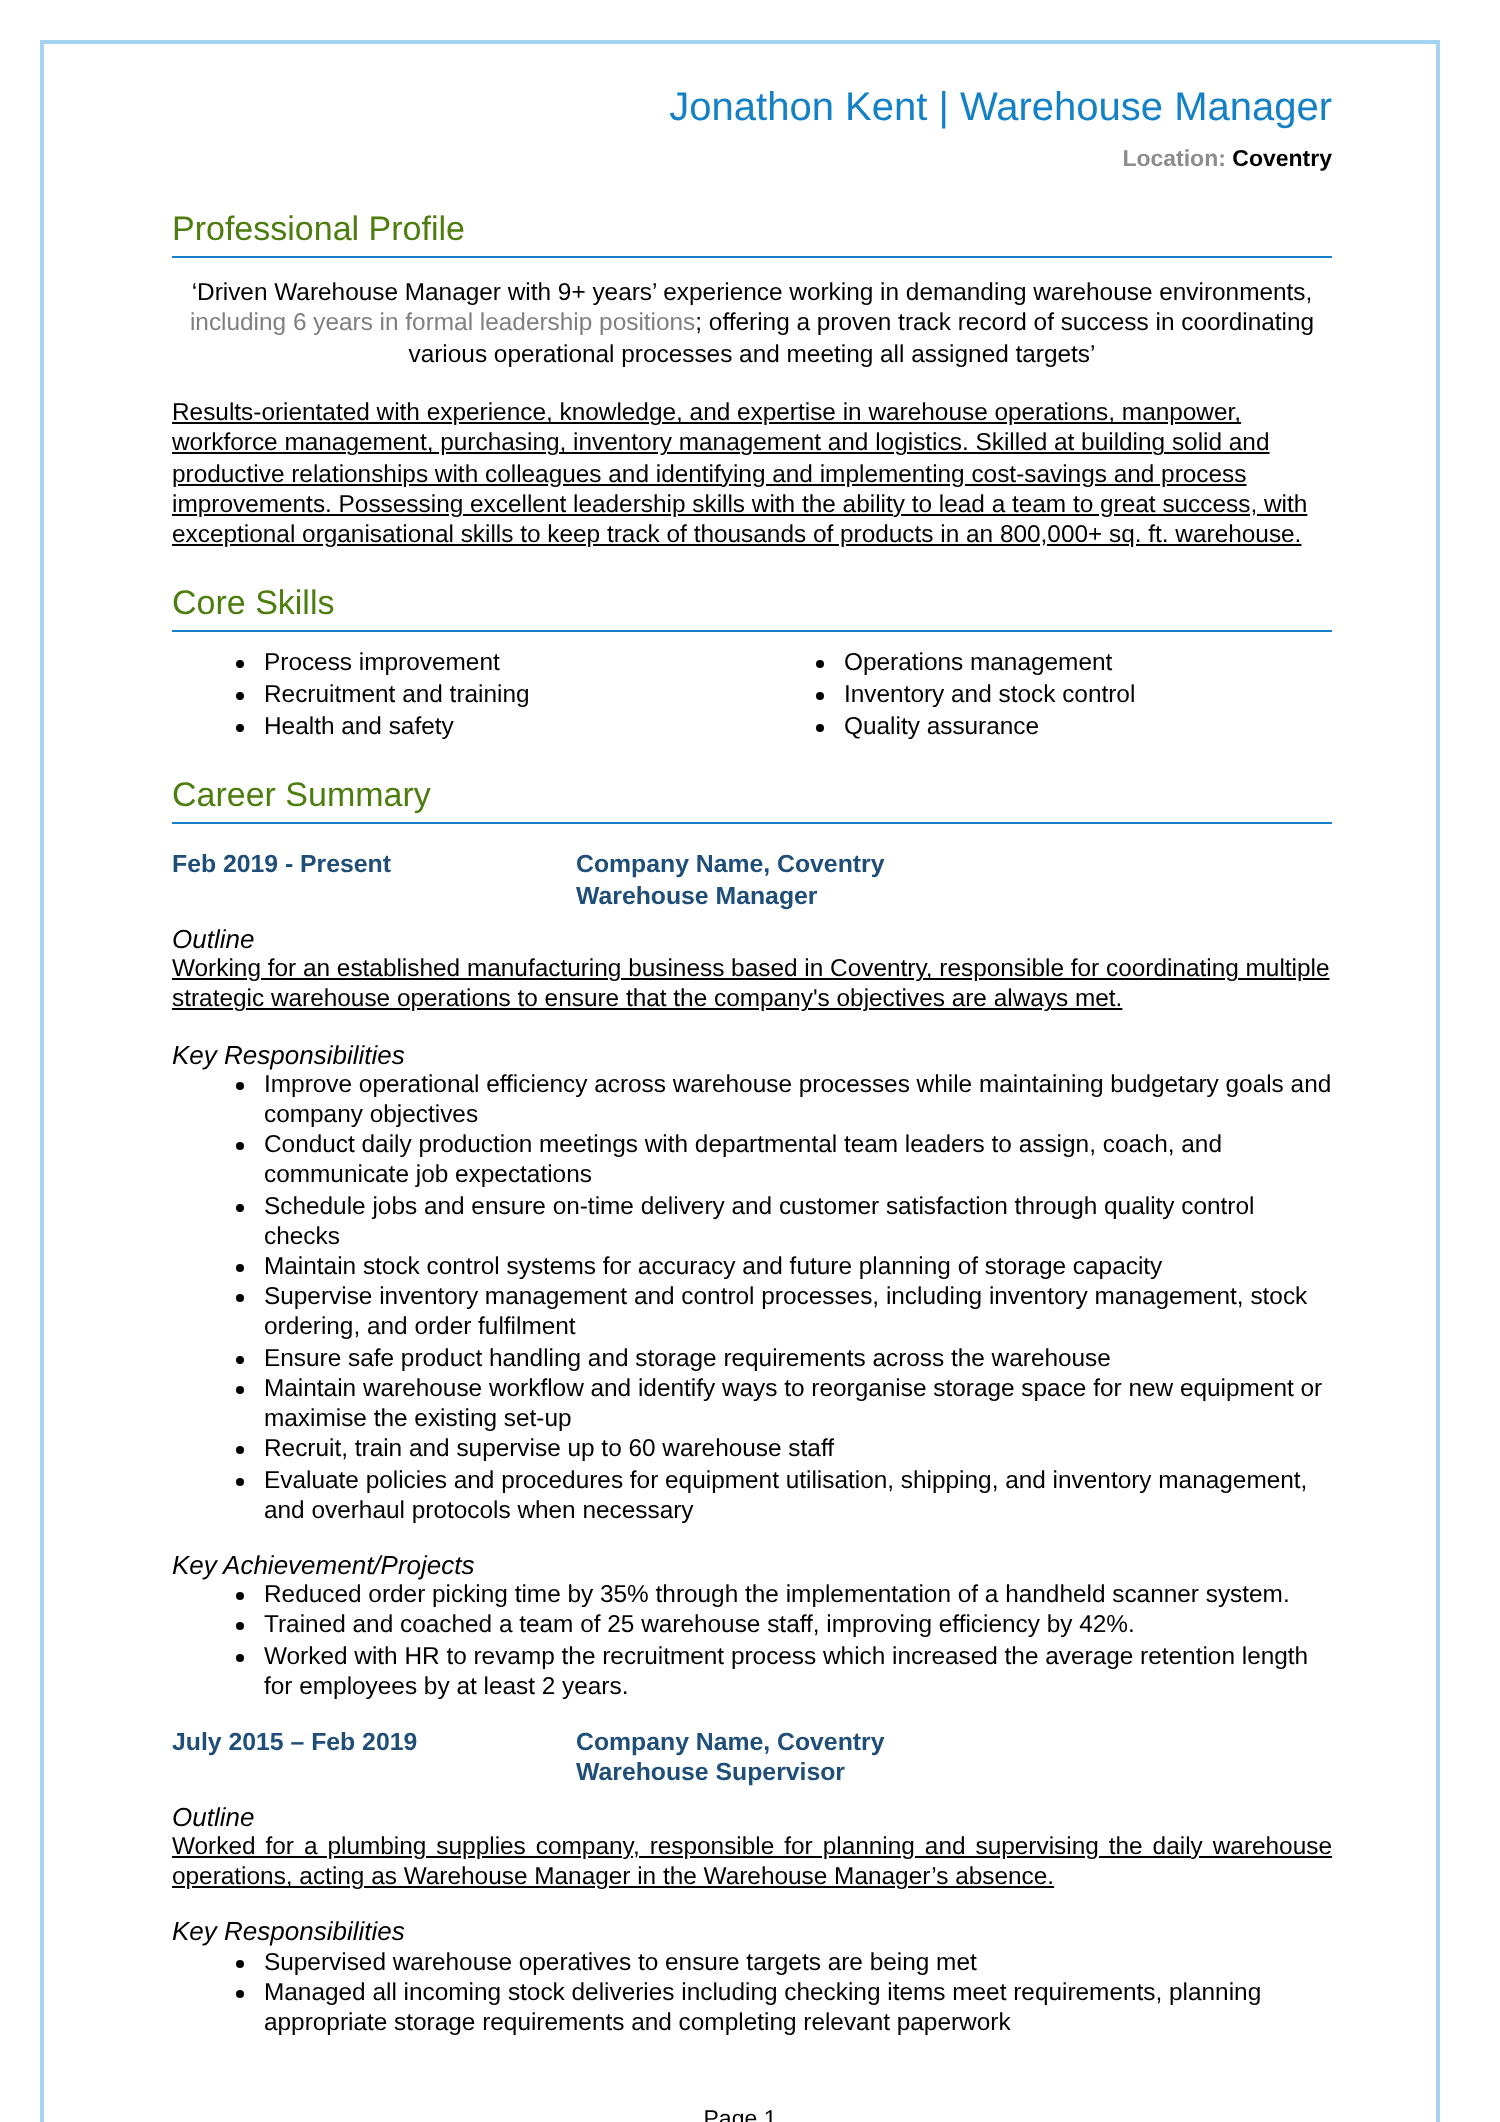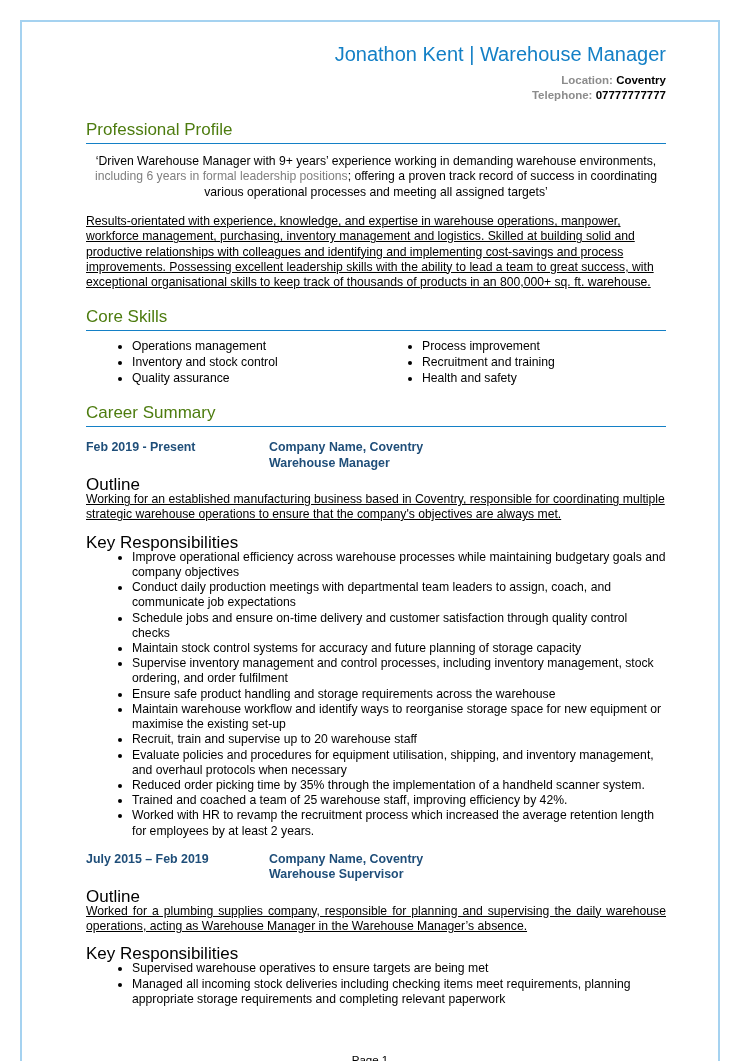--- a/index.html
+++ b/index.html
@@ -45,25 +45,25 @@
   .skills-row { display: flex; margin-top: 7px; }
   .skills-col {
     width: 50%; margin: 0; padding: 0 0 0 46px;
     box-sizing: border-box; list-style: disc;
     font-size: 12.2px; line-height: 16px;
   }
   
   .job-header {
     display: flex; margin-top: 13px;
     font-weight: bold; color: #1f4e79;
-    font-size: 12.4px; line-height: 15.4px;
+    font-size: 12.4px; line-height: 15.4px; gap: 19px;
   }
   .job-dates { width: 183px; flex: 0 0 auto; }
   .sub-label {
-    font-size: 17px; line-height: 15.2px;
+    font-style: italic; font-size: 13px; line-height: 15.2px;
     margin-top: 12px;
   }
   .sub-label.tight { margin-top: 6px; }
   .bullets {
     margin: 0; padding: 0 0 0 46px;
     font-size: 12.2px; line-height: 15.2px; list-style: disc;
   }
   .justify { text-align: justify; }
   .job + .job { margin-top: 4px; }
   .page-footer {
@@ -75,44 +75,40 @@
 <body>
 
 <div class="page">
 
   <header class="cv-header">
     <h1 class="candidate-name">Jonathon Kent | Warehouse Manager</h1>
     <div class="contact-line">
       <span class="contact-label">Location:</span>
       <span class="contact-value">Coventry</span>
     </div>
-    <div class="contact-line">
-      <span class="contact-label">Telephone:</span>
-      <span class="contact-value">07777777777</span>
-    </div>
   </header>
 
   <section>
     <h2 class="section-title">Professional Profile</h2>
     <p class="quote"><span>‘Driven Warehouse Manager with 9+ years’ experience working in demanding warehouse environments, </span><span class="gray">including 6 years in formal leadership positions</span><span>; offering a proven track record of success in coordinating various operational processes and meeting all assigned targets’</span></p>
     <p class="body-text profile-summary">Results-orientated with experience, knowledge, and expertise in warehouse operations, manpower, workforce management, purchasing, inventory management and logistics. Skilled at building solid and productive relationships with colleagues and identifying and implementing cost-savings and process improvements. Possessing excellent leadership skills with the ability to lead a team to great success, with exceptional organisational skills to keep track of thousands of products in an 800,000+ sq. ft. warehouse.</p>
   </section>
 
   <section>
     <h2 class="section-title">Core Skills</h2>
     <div class="skills-row">
       <ul class="skills-col">
+          <li>Process improvement</li>
+          <li>Recruitment and training</li>
+          <li>Health and safety</li>
+        </ul>
+      <ul class="skills-col">
           <li>Operations management</li>
           <li>Inventory and stock control</li>
           <li>Quality assurance</li>
-        </ul>
-      <ul class="skills-col">
-          <li>Process improvement</li>
-          <li>Recruitment and training</li>
-          <li>Health and safety</li>
         </ul>
     </div>
   </section>
 
   <section>
     <h2 class="section-title">Career Summary</h2>
 
     <div class="job">
       <div class="job-header">
         <div class="job-dates">Feb 2019 - Present</div>
@@ -125,23 +121,24 @@
       <p class="body-text">Working for an established manufacturing business based in Coventry, responsible for coordinating multiple strategic warehouse operations to ensure that the company's objectives are always met.</p>
       <div class="sub-label">Key Responsibilities</div>
       <ul class="bullets">
           <li>Improve operational efficiency across warehouse processes while maintaining budgetary goals and company objectives</li>
           <li>Conduct daily production meetings with departmental team leaders to assign, coach, and communicate job expectations</li>
           <li>Schedule jobs and ensure on-time delivery and customer satisfaction through quality control checks</li>
           <li>Maintain stock control systems for accuracy and future planning of storage capacity</li>
           <li>Supervise inventory management and control processes, including inventory management, stock ordering, and order fulfilment</li>
           <li>Ensure safe product handling and storage requirements across the warehouse</li>
           <li>Maintain warehouse workflow and identify ways to reorganise storage space for new equipment or maximise the existing set-up</li>
-          <li>Recruit, train and supervise up to 20 warehouse staff</li>
+          <li>Recruit, train and supervise up to 60 warehouse staff</li>
           <li>Evaluate policies and procedures for equipment utilisation, shipping, and inventory management, and overhaul protocols when necessary</li>
         </ul>
+      <div class="sub-label">Key Achievement/Projects</div>
       <ul class="bullets">
           <li>Reduced order picking time by 35% through the implementation of a handheld scanner system.</li>
           <li>Trained and coached a team of 25 warehouse staff, improving efficiency by 42%.</li>
           <li>Worked with HR to revamp the recruitment process which increased the average retention length for employees by at least 2 years.</li>
         </ul>
     </div>
 
     <div class="job">
       <div class="job-header">
         <div class="job-dates">July 2015 – Feb 2019</div>

